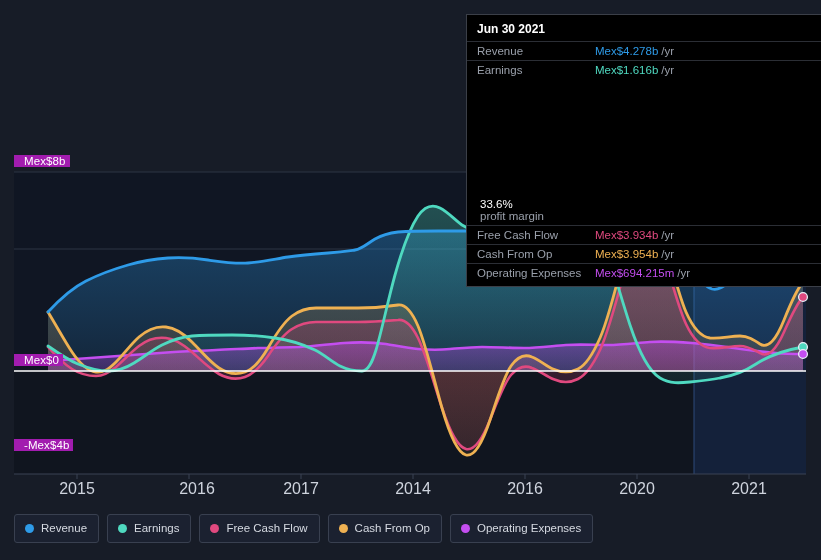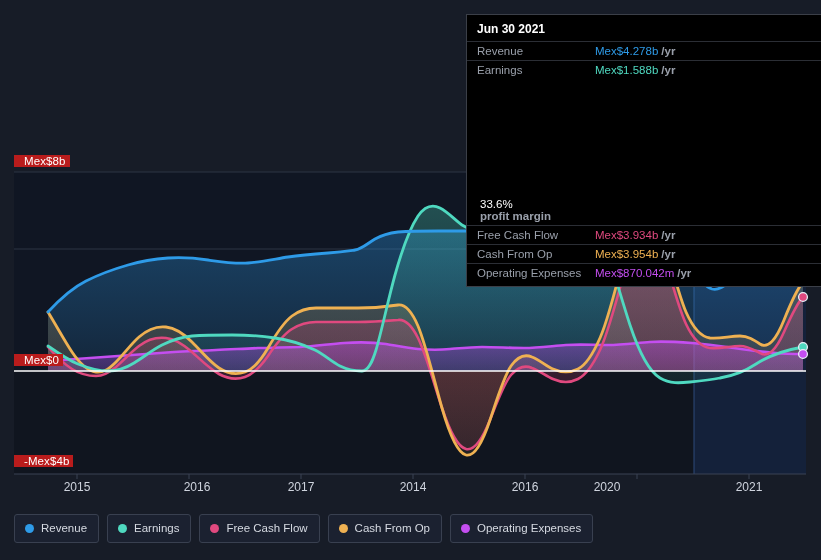--- a/index.html
+++ b/index.html
@@ -34,32 +34,32 @@
     left: 0; top: 0;
   }
 
   
   .axis-label {
     position: absolute;
     font-size: 11.5px;
     color: #ffffff;
     letter-spacing: .1px;
     white-space: nowrap;
-    background: #b91c1c;
+    background: #a21caf;
     padding: 0 4px 0 10px;
     z-index: 4;
   }
   .y-top   { left: 14px; top: 155px; }
   .y-zero  { left: 14px; top: 354px; }
-  .y-bot   { left: 14px; top: 455px; }
+  .y-bot   { left: 14px; top: 439px; }
 
   .x-tick {
     position: absolute;
     top: 480px;
-    font-size: 12px;
+    font-size: 16px;
     color: #cfd4de;
     transform: translateX(-50%);
     white-space: nowrap;
     z-index: 4;
   }
 
   
   .tooltip {
     position: absolute;
     left: 466px;
@@ -90,21 +90,21 @@
     width: 118px;
     flex: 0 0 118px;
     white-space: nowrap;
   }
   .tt-val {
     font-weight: normal;
     white-space: nowrap;
   }
   .tt-suffix {
     color: #9aa0ab;
-    font-weight: bold;
+    font-weight: normal;
     margin-left: 3px;
   }
 
   
   .legend {
     position: absolute;
     left: 14px;
     top: 514px;
     display: flex;
     gap: 8px;
@@ -347,36 +347,36 @@
 
     <div class="axis-label y-top">Mex$8b</div>
     <div class="axis-label y-zero">Mex$0</div>
     <div class="axis-label y-bot">-Mex$4b</div>
 
     <div class="x-tick" style="left:77px">2015</div>
     <div class="x-tick" style="left:197px">2016</div>
     <div class="x-tick" style="left:301px">2017</div>
     <div class="x-tick" style="left:413px">2014</div>
     <div class="x-tick" style="left:525px">2016</div>
-    <div class="x-tick" style="left:607px">2020</div>
+    <div class="x-tick" style="left:637px">2020</div>
     <div class="x-tick" style="left:749px">2021</div>
   </div>
 
   <div class="tooltip">
     <div class="tt-title">Jun 30 2021</div>
 
     <div class="tt-row">
       <span class="tt-label">Revenue</span>
       <span class="tt-val" style="color:#2e9be8">Mex$4.278b</span>
       <span class="tt-suffix">/yr</span>
     </div>
 
     <div class="tt-row">
       <span class="tt-label">Earnings</span>
-      <span class="tt-val" style="color:#4fd9c0">Mex$1.588b</span>
+      <span class="tt-val" style="color:#4fd9c0">Mex$1.616b</span>
       <span class="tt-suffix">/yr</span>
     </div>
 
     <div class="tt-row no-rule">
       <span class="tt-label"></span>
       <span class="tt-val" style="color:#ffffff">33.6%</span>
       <span class="tt-suffix">profit margin</span>
     </div>
 
     <div class="tt-row">
@@ -386,21 +386,21 @@
     </div>
 
     <div class="tt-row">
       <span class="tt-label">Cash From Op</span>
       <span class="tt-val" style="color:#efb152">Mex$3.954b</span>
       <span class="tt-suffix">/yr</span>
     </div>
 
     <div class="tt-row">
       <span class="tt-label">Operating Expenses</span>
-      <span class="tt-val" style="color:#c44ef0">Mex$870.042m</span>
+      <span class="tt-val" style="color:#c44ef0">Mex$694.215m</span>
       <span class="tt-suffix">/yr</span>
     </div>
   </div>
 
   <div class="legend">
     <div class="legend-item">
       <span class="legend-dot" style="background:#2e9be8"></span>
       <span class="legend-text">Revenue</span>
     </div>
     <div class="legend-item">

